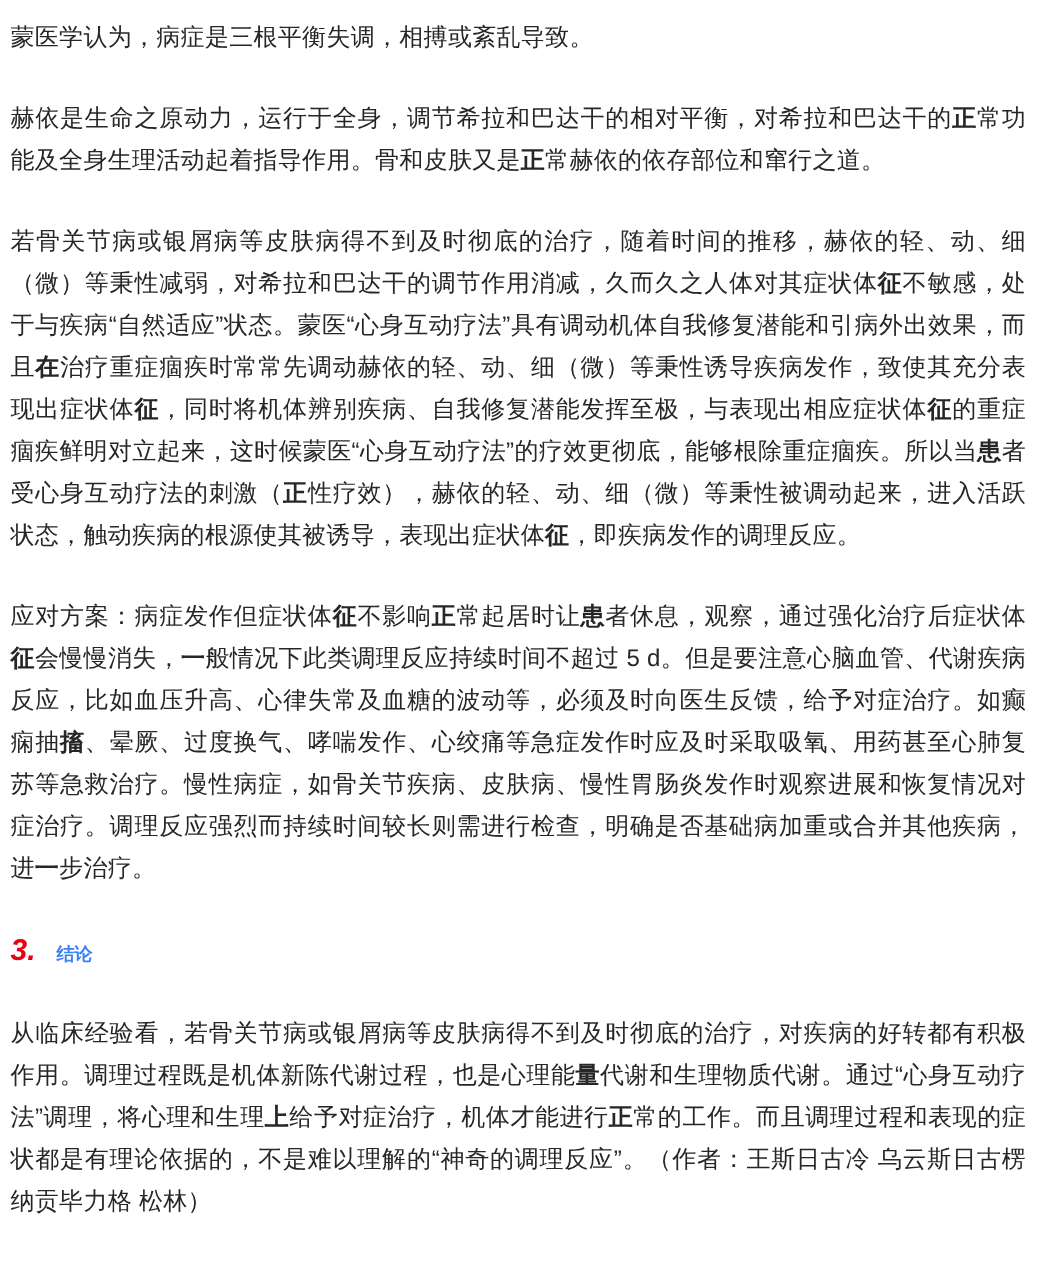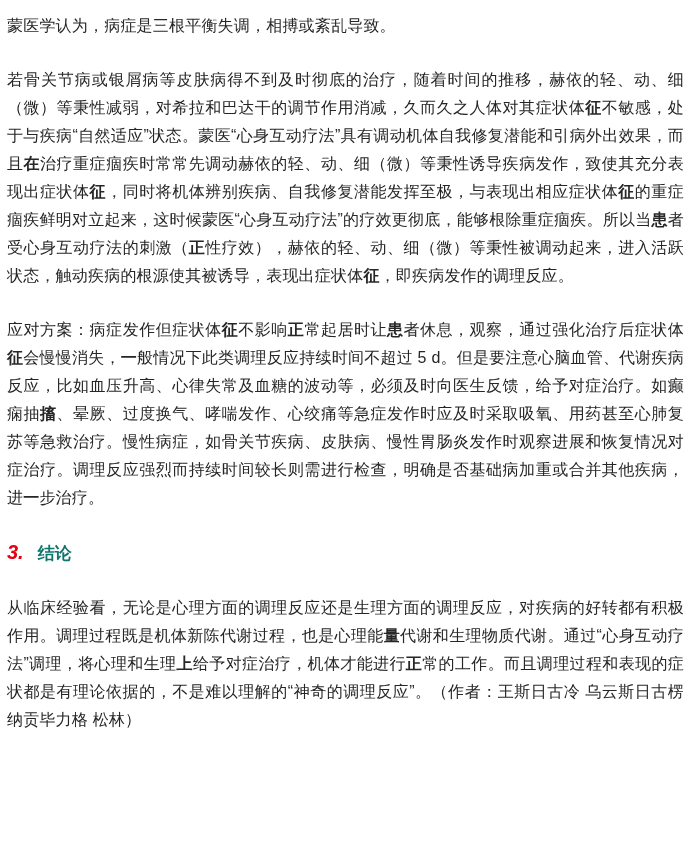--- a/index.html
+++ b/index.html
@@ -38,41 +38,42 @@
   }
   .sec-num {
     color: #e60012;
     font-style: italic;
     font-weight: bold;
     font-size: 20px;
     line-height: 28px;
     margin-right: 14px;
   }
   .sec-title {
-    color: #0f766e;
+    color: #3b82f6;
     font-weight: bold;
-    font-size: 17px;
+    font-size: 12px;
     line-height: 28px;
   }
   .run-b {
     font-weight: bold;
   }
 </style>
 </head>
 <body>
 
 <div class="page">
 
   <p class="para"><span>蒙医学认为，病症是三根平衡失调，相搏或紊乱导致。</span></p>
 
+  <p class="para"><span>赫依是生命之原动力，运行于全身，调节希拉和巴达干的相对平衡，对希拉和巴达干的</span><span class="run-b">正</span><span>常功能及全身生理活动起着指导作用。骨和皮肤又是</span><span class="run-b">正</span><span>常赫依的依存部位和窜行之道。</span></p>
 
   <p class="para"><span>若骨关节病或银屑病等皮肤病得不到及时彻底的治疗，随着时间的推移，赫依的轻、动、细（微）等秉性减弱，对希拉和巴达干的调节作用消减，久而久之人体对其症状体</span><span class="run-b">征</span><span>不敏感，处于与疾病“自然适应”状态。蒙医“心身互动疗法”具有调动机体自我修复潜能和引病外出效果，而且</span><span class="run-b">在</span><span>治疗重症痼疾时常常先调动赫依的轻、动、细（微）等秉性诱导疾病发作，致使其充分表现出症状体</span><span class="run-b">征</span><span>，同时将机体辨别疾病、自我修复潜能发挥至极，与表现出相应症状体</span><span class="run-b">征</span><span>的重症痼疾鲜明对立起来，这时候蒙医“心身互动疗法”的疗效更彻底，能够根除重症痼疾。所以当</span><span class="run-b">患</span><span>者受心身互动疗法的刺激（</span><span class="run-b">正</span><span>性疗效），赫依的轻、动、细（微）等秉性被调动起来，进入活跃状态，触动疾病的根源使其被诱导，表现出症状体</span><span class="run-b">征</span><span>，即疾病发作的调理反应。</span></p>
 
   <p class="para"><span>应对方案：病症发作但症状体</span><span class="run-b">征</span><span>不影响</span><span class="run-b">正</span><span>常起居时让</span><span class="run-b">患</span><span>者休息，观察，通过强化治疗后症状体</span><span class="run-b">征</span><span>会慢慢消失，</span><span class="run-b">一</span><span>般情况下此类调理反应持续时间不超过 5 d。但是要注意心脑血管、代谢疾病反应，比如血压升高、心律失常及血糖的波动等，必须及时向医生反馈，给予对症治疗。如癫痫抽</span><span class="run-b">搐</span><span>、晕厥、过度换气、哮喘发作、心绞痛等急症发作时应及时采取吸氧、用药甚至心肺复苏等急救治疗。慢性病症，如骨关节疾病、皮肤病、慢性胃肠炎发作时观察进展和恢复情况对症治疗。调理反应强烈而持续时间较长则需进行检查，明确是否基础病加重或合并其他疾病，进</span><span class="run-b">一</span><span>步治疗。</span></p>
 
   <h3 class="section-heading">
     <span class="sec-num">3.</span>
     <span class="sec-title">结论</span>
   </h3>
 
-  <p class="para"><span>从临床经验看，无论是心理方面的调理反应还是生理方面的调理反应，对疾病的好转都有积极作用。调理过程既是机体新陈代谢过程，也是心理能</span><span class="run-b">量</span><span>代谢和生理物质代谢。通过“心身互动疗法”调理，将心理和生理</span><span class="run-b">上</span><span>给予对症治疗，机体才能进行</span><span class="run-b">正</span><span>常的工作。而且调理过程和表现的症状都是有理论依据的，不是难以理解的“神奇的调理反应”。（作者：王斯日古冷 乌云斯日古楞 纳贡毕力格 松林）</span></p>
+  <p class="para"><span>从临床经验看，若骨关节病或银屑病等皮肤病得不到及时彻底的治疗，对疾病的好转都有积极作用。调理过程既是机体新陈代谢过程，也是心理能</span><span class="run-b">量</span><span>代谢和生理物质代谢。通过“心身互动疗法”调理，将心理和生理</span><span class="run-b">上</span><span>给予对症治疗，机体才能进行</span><span class="run-b">正</span><span>常的工作。而且调理过程和表现的症状都是有理论依据的，不是难以理解的“神奇的调理反应”。（作者：王斯日古冷 乌云斯日古楞 纳贡毕力格 松林）</span></p>
 
 </div>
 
 </body></html>

